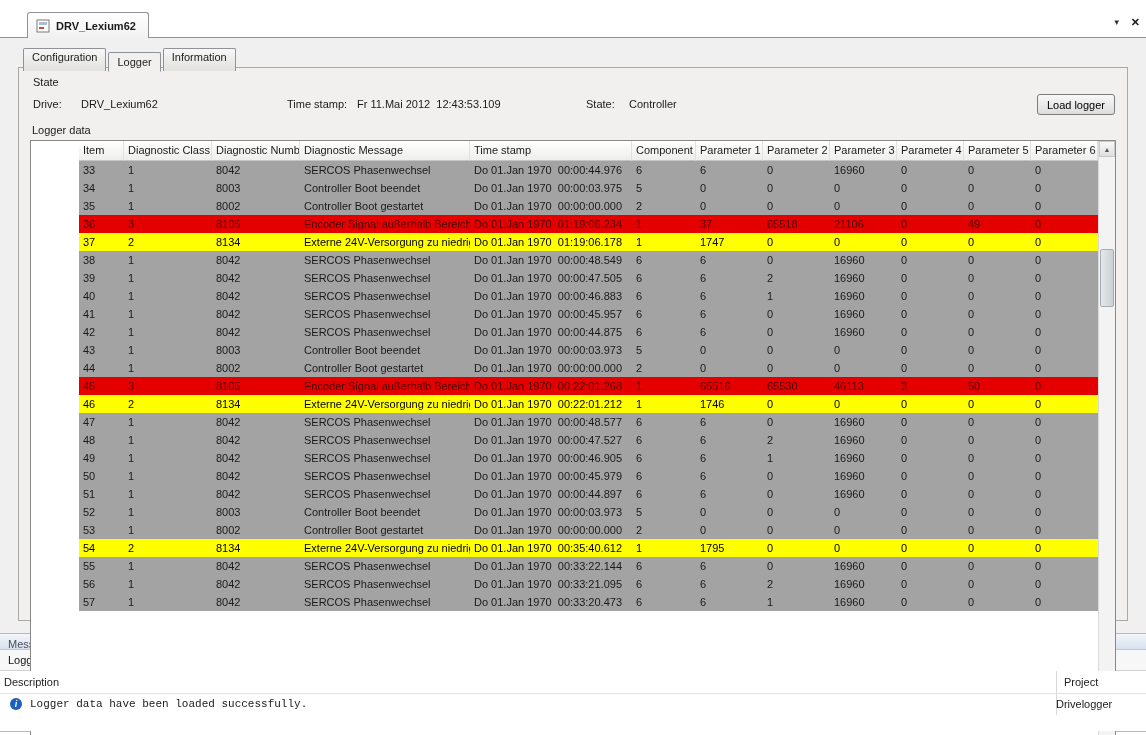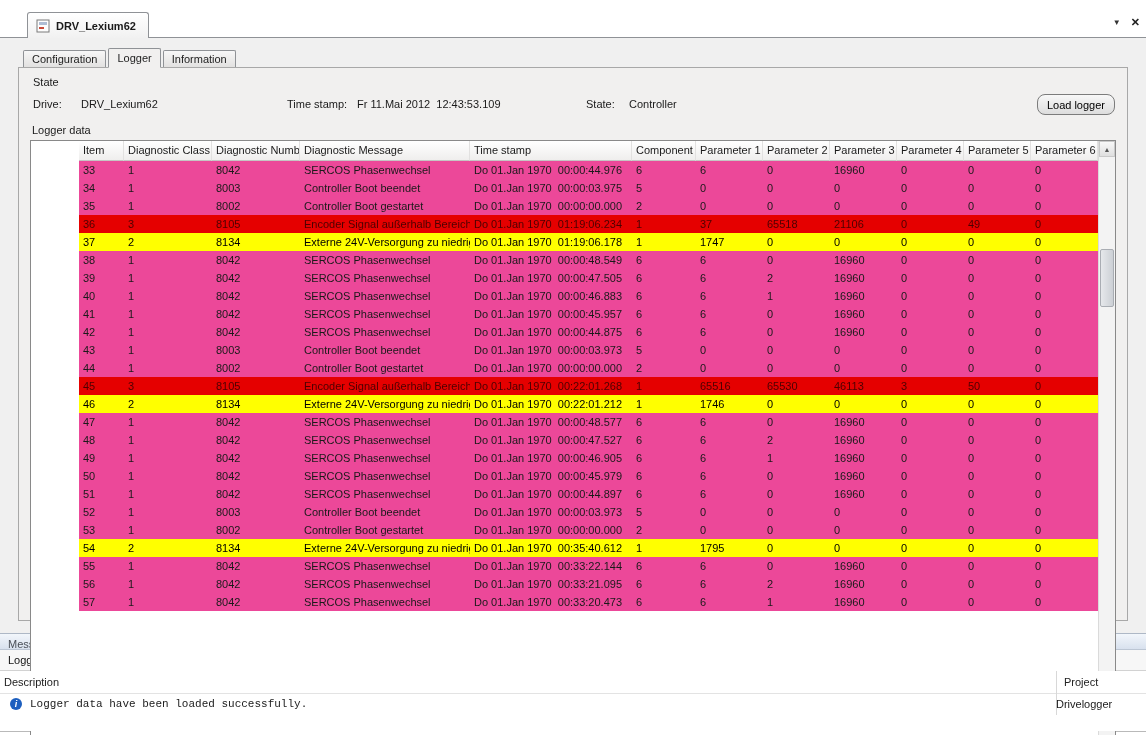--- a/index.html
+++ b/index.html
@@ -10,35 +10,35 @@
   .doc-tabbar { position:relative; height:30px; background:#fff; border-bottom:1px solid #8f9296; }
   .doc-tab { position:absolute; left:27px; top:4px; height:26px; display:flex; align-items:center; gap:6px; padding:0 12px 0 8px; background:linear-gradient(#ffffff,#f1f1f1); border:1px solid #8f9296; border-bottom:none; border-radius:3px 3px 0 0; font-weight:bold; }
   .tabbar-controls { position:absolute; right:6px; top:8px; display:flex; gap:10px; align-items:center; }
   .dd-icon { font-size:8px; color:#333; cursor:default; }
   .cl-icon { font-size:11px; font-weight:bold; color:#222; cursor:default; }
   .doc-icon { width:14px; height:14px; }
 
   
   .content { position:relative; height:595px; background:#f0f0f0; }
   .subtabs { position:absolute; left:23px; top:10px; display:flex; align-items:flex-end; z-index:3; }
-  .subtab { height:17px; line-height:16px; padding:0 8px; margin-right:2px; background:linear-gradient(#f7f7f7,#e2e1e0); border:1px solid #8f9296; border-bottom:none; border-radius:2px 2px 0 0; color:#222; cursor:default; }
+  .subtab { height:23px; line-height:16px; padding:0 8px; margin-right:2px; background:linear-gradient(#f7f7f7,#e2e1e0); border:1px solid #8f9296; border-bottom:none; border-radius:2px 2px 0 0; color:#222; cursor:default; }
   .subtab.active { height:20px; line-height:19px; background:#f1f0ef; margin-bottom:-1px; border-bottom:1px solid #f1f0ef; }
   .panel { position:absolute; left:18px; right:18px; top:29px; height:554px; background:#f1f0ef; border:1px solid #a8a8a8; }
   .group-label { position:absolute; left:14px; top:8px; }
   .state-row { position:absolute; left:0; right:0; top:26px; height:22px;text-decoration:underline; }
   .state-row .lbl, .state-row .val { position:absolute; top:4px; white-space:pre; }
-  .btn { position:absolute; right:12px; top:0; height:21px; padding:0 9px; font-family:"Liberation Sans", sans-serif; font-size:11px; background:linear-gradient(#f8f8f8,#dddddd); border:1px solid #7c7c7c; border-radius:8px; cursor:default; }
+  .btn { position:absolute; right:12px; top:0; height:21px; padding:0 9px; font-family:"Liberation Sans", sans-serif; font-size:11px; background:linear-gradient(#f8f8f8,#dddddd); border:1px solid #7c7c7c; border-radius:3px; cursor:default; }
   .section-label { position:absolute; left:13px; top:56px; }
 
   
   .table-wrap { position:absolute; left:11px; right:11px; top:72px; height:612px; background:#fff; border:1px solid #898989; overflow:hidden;padding-left:48px; }
   .hrow { display:flex; height:20px; width:1066px; }
   .th { flex-shrink:0; height:20px; line-height:19px; padding-left:4px; background:linear-gradient(#ffffff,#efeeed); border-right:1px solid #e2e1e0; border-bottom:1px solid #c6c5c4; white-space:nowrap; overflow:hidden; cursor:default; }
   .tbody { width:1066px; }
-  .tr { display:flex; height:18px; line-height:18px; background:#ec4899; cursor:default; }
+  .tr { display:flex; height:18px; line-height:18px; background:#a3a3a3; cursor:default; }
   .td { flex-shrink:0; padding-left:4px; white-space:pre; overflow:hidden; }
   .tr.red { background:var(--red-bg); color:var(--red-text); }
   .tr.yellow { background:var(--yellow-bg); color:var(--yellow-text); }
   .col0{width:45px}.col1{width:88px}.col2{width:88px}.col3{width:170px}.col4{width:162px}.col5{width:64px}
   .col6,.col7,.col8,.col9,.col10,.col11{width:67px}
   .col12{width:47px; flex:1;}
 
   
   .scrollbar { position:absolute; top:0; right:0; bottom:0; width:17px; background:#f3f3f3; border-left:1px solid #dadada; }
   .sb-btn { height:16px; line-height:15px; text-align:center; font-size:7px; color:#555; background:linear-gradient(#f8f8f8,#dfdfdf); border:1px solid #c9c9c9; cursor:default; }

